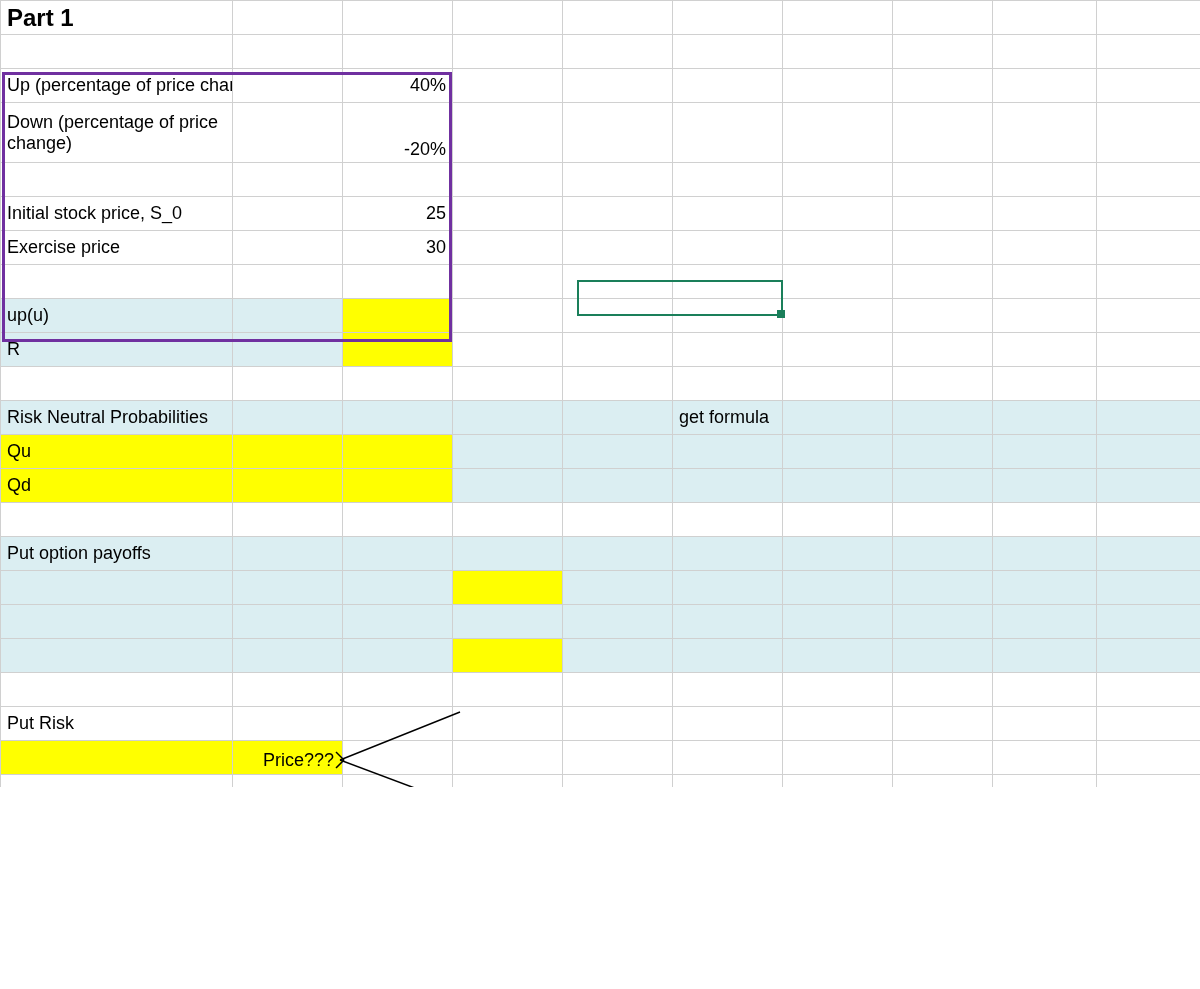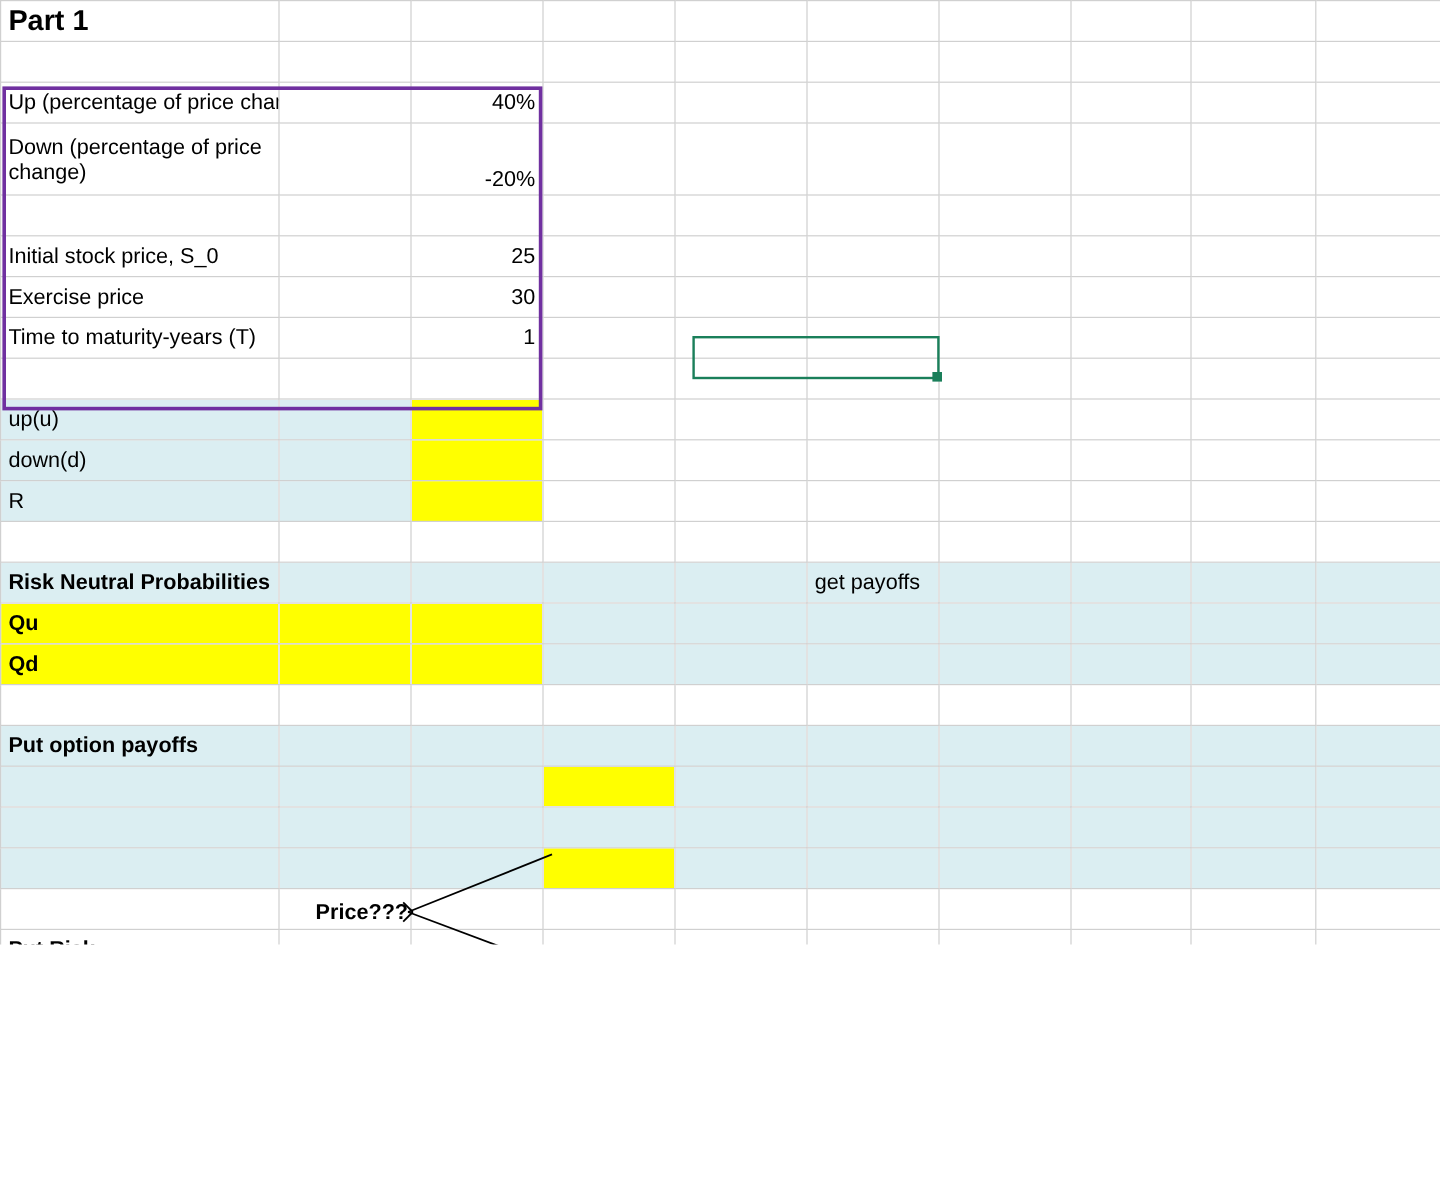--- a/index.html
+++ b/index.html
@@ -31,21 +31,21 @@
   .colA { width: 232px; }
   .colB { width: 110px; }
   .colC { width: 110px; }
   .colD { width: 110px; }
   .colE { width: 110px; }
   .colF { width: 110px; }
   .colG { width: 110px; }
   .colH { width: 100px; }
   .colI { width: 104px; }
   .colJ { width: 104px; }
-  .bold { font-weight: bold; }
+  .bold { font-weight: normal; }
   .right { text-align: right; }
   .lightblue { background: #dbeef2; }
   .yellow { background: #ffff00; }
   .title { font-size: 24px; font-weight: bold; }
   
   .purple-box {
     position: absolute;
     border: 3px solid #7030a0;
     pointer-events: none;
   }
@@ -175,32 +175,20 @@
   <td class="right">30</td>
   <td></td>
           <td></td>
           <td></td>
           <td></td>
           <td></td>
           <td></td>
           <td></td>
 </tr>
 
-<tr>
-  <td>Time to maturity-years (T)</td>
-  <td></td>
-  <td class="right">1</td>
-  <td></td>
-          <td></td>
-          <td></td>
-          <td></td>
-          <td></td>
-          <td></td>
-          <td></td>
-</tr>
 
 <tr>
   <td></td>
           <td></td>
           <td></td>
           <td></td>
           <td></td>
           <td></td>
           <td></td>
           <td></td>
@@ -214,32 +202,20 @@
   <td class="yellow"></td>
   <td></td>
           <td></td>
           <td></td>
           <td></td>
           <td></td>
           <td></td>
           <td></td>
 </tr>
 
-<tr>
-  <td class="lightblue">down(d)</td>
-  <td class="lightblue"></td>
-  <td class="yellow"></td>
-  <td></td>
-          <td></td>
-          <td></td>
-          <td></td>
-          <td></td>
-          <td></td>
-          <td></td>
-</tr>
 
 <tr>
   <td class="lightblue">R</td>
   <td class="lightblue"></td>
   <td class="yellow"></td>
   <td></td>
           <td></td>
           <td></td>
           <td></td>
           <td></td>
@@ -259,21 +235,21 @@
           <td></td>
           <td></td>
 </tr>
 
 <tr>
   <td class="lightblue bold">Risk Neutral Probabilities</td>
   <td class="lightblue"></td>
   <td class="lightblue"></td>
   <td class="lightblue"></td>
   <td class="lightblue"></td>
-  <td class="lightblue">get payoffs</td>
+  <td class="lightblue">get formula</td>
   <td class="lightblue"></td>
   <td class="lightblue"></td>
   <td class="lightblue"></td>
   <td class="lightblue"></td>
 </tr>
 
 <tr>
   <td class="yellow bold">Qu</td>
   <td class="yellow"></td>
   <td class="yellow"></td>
@@ -441,21 +417,21 @@
 </tr>
 </tbody>
 </table>
 
 <div class="purple-box" style="left:2px; top:72px; width:450px; height:270px;"></div>
 
 <div class="sel-cell" style="left:577px; top:280px; width:206px; height:36px;">
   <div class="sel-handle"></div>
 </div>
 
-<div class="price-label" style="left:263px; top:750px;font-weight:bold;">Price???</div>
+<div class="price-label" style="left:263px; top:750px;">Price???</div>
 <svg class="arrow-svg" style="left:330px; top:700px;" width="140" height="120">
   <line x1="10" y1="60" x2="130" y2="12" stroke="#000" stroke-width="1.5"></line>
   <line x1="10" y1="60" x2="130" y2="105" stroke="#000" stroke-width="1.5"></line>
 
   <line x1="6" y1="52" x2="14" y2="60" stroke="#000" stroke-width="1.5"></line>
   <line x1="6" y1="68" x2="14" y2="60" stroke="#000" stroke-width="1.5"></line>
 </svg>
 
 </div>
 

